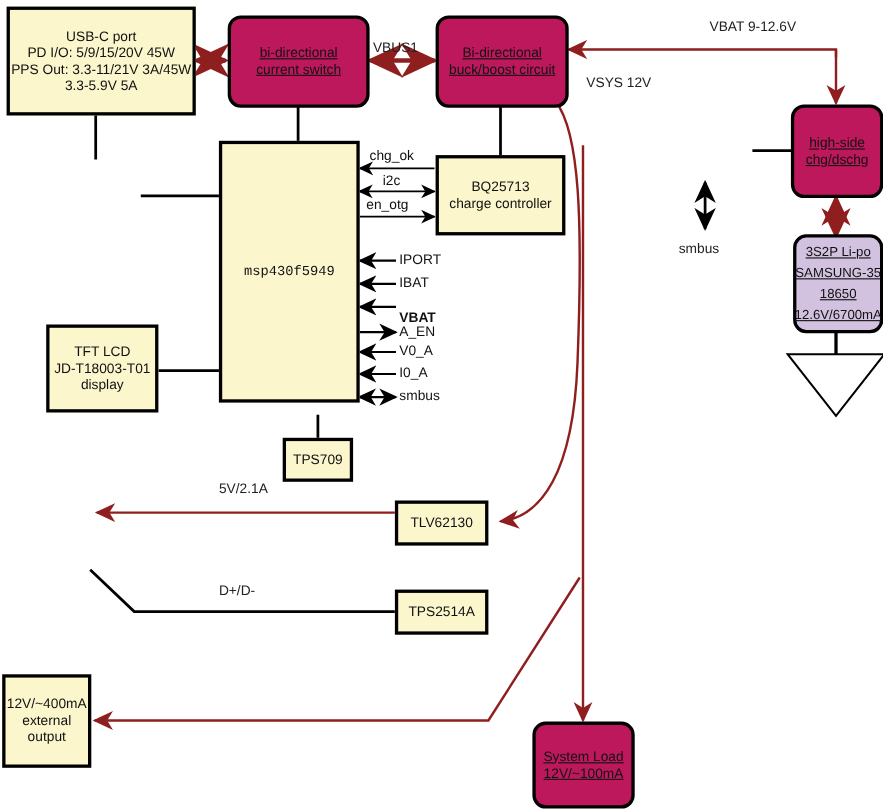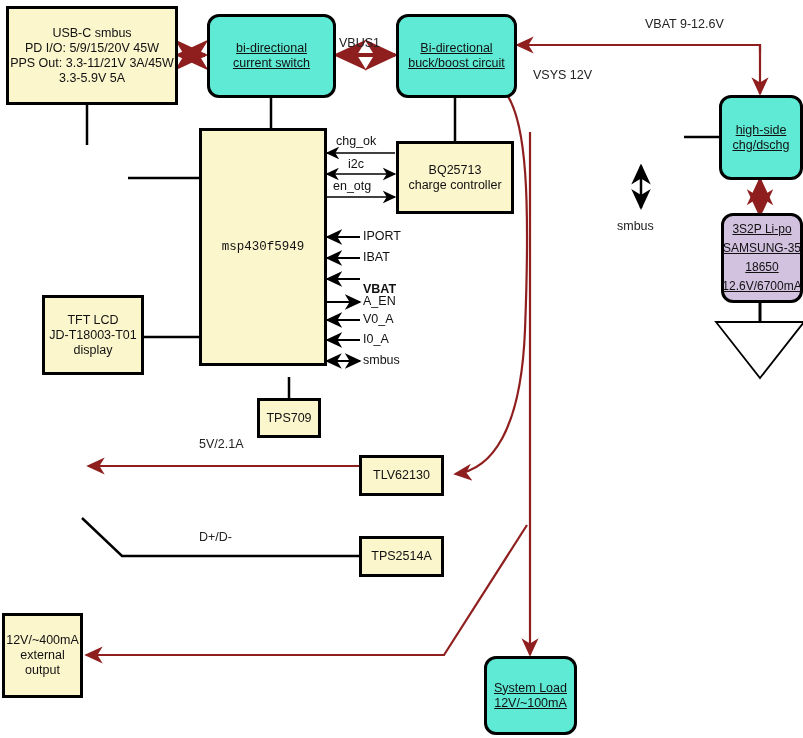--- a/index.html
+++ b/index.html
@@ -5,21 +5,21 @@
   html,body{margin:0;padding:0;background:#ffffff;}
   body{width:803px;height:738px;position:relative;overflow:hidden;
        font-family:"Liberation Sans",sans-serif;color:#111;}
   #canvas{position:absolute;left:0;top:0;width:803px;height:738px;}
   svg.wires{position:absolute;left:0;top:0;width:803px;height:738px;overflow:visible;}
 
   .blk{position:absolute;box-sizing:border-box;display:flex;flex-direction:column;
        align-items:center;justify-content:center;text-align:center;
        font-size:12.5px;line-height:15px;z-index:5;}
   .blk.sq{background:#fcf6cd;border:3px solid #000;}
-  .blk.rnd{background:#5eead4;border:3px solid #000;border-radius:12px;}
+  .blk.rnd{background:#be185d;border:3px solid #000;border-radius:12px;}
   .blk.batt{background:#d2c2e0;border:3px solid #000;border-radius:12px;}
   .blk .u{text-decoration:underline;white-space:nowrap;}
   .blk .n{white-space:nowrap;}
 
   .lbl{position:absolute;font-size:12.5px;color:#222;white-space:nowrap;z-index:6;}
   .pin{position:absolute;font-size:12.5px;color:#111;white-space:nowrap;z-index:6;}
 </style>
 </head>
 <body>
 
@@ -145,21 +145,21 @@
     <g>
       <path d="M359,466 L88,466" stroke="#8f1f1f" stroke-width="2.2" fill="none" marker-end="url(#ar-red)"></path>
     </g>
 
     <g>
       <path d="M82,518 L122,556 L359,556" stroke="#000" stroke-width="2.5" fill="none"></path>
     </g>
   </svg>
 
   <div class="blk sq" style="left:6px;top:6px;width:172px;height:99px;">
-    <div class="n">USB-C smbus</div>
+    <div class="n">USB-C port</div>
     <div class="n">PD I/O: 5/9/15/20V 45W</div>
     <div class="n">PPS Out: 3.3-11/21V 3A/45W</div>
     <div class="n">3.3-5.9V 5A</div>
   </div>
 
   <div class="blk rnd" style="left:207px;top:14px;width:129px;height:84px;">
     <div class="u">bi-directional</div>
     <div class="u">current switch</div>
   </div>
 

